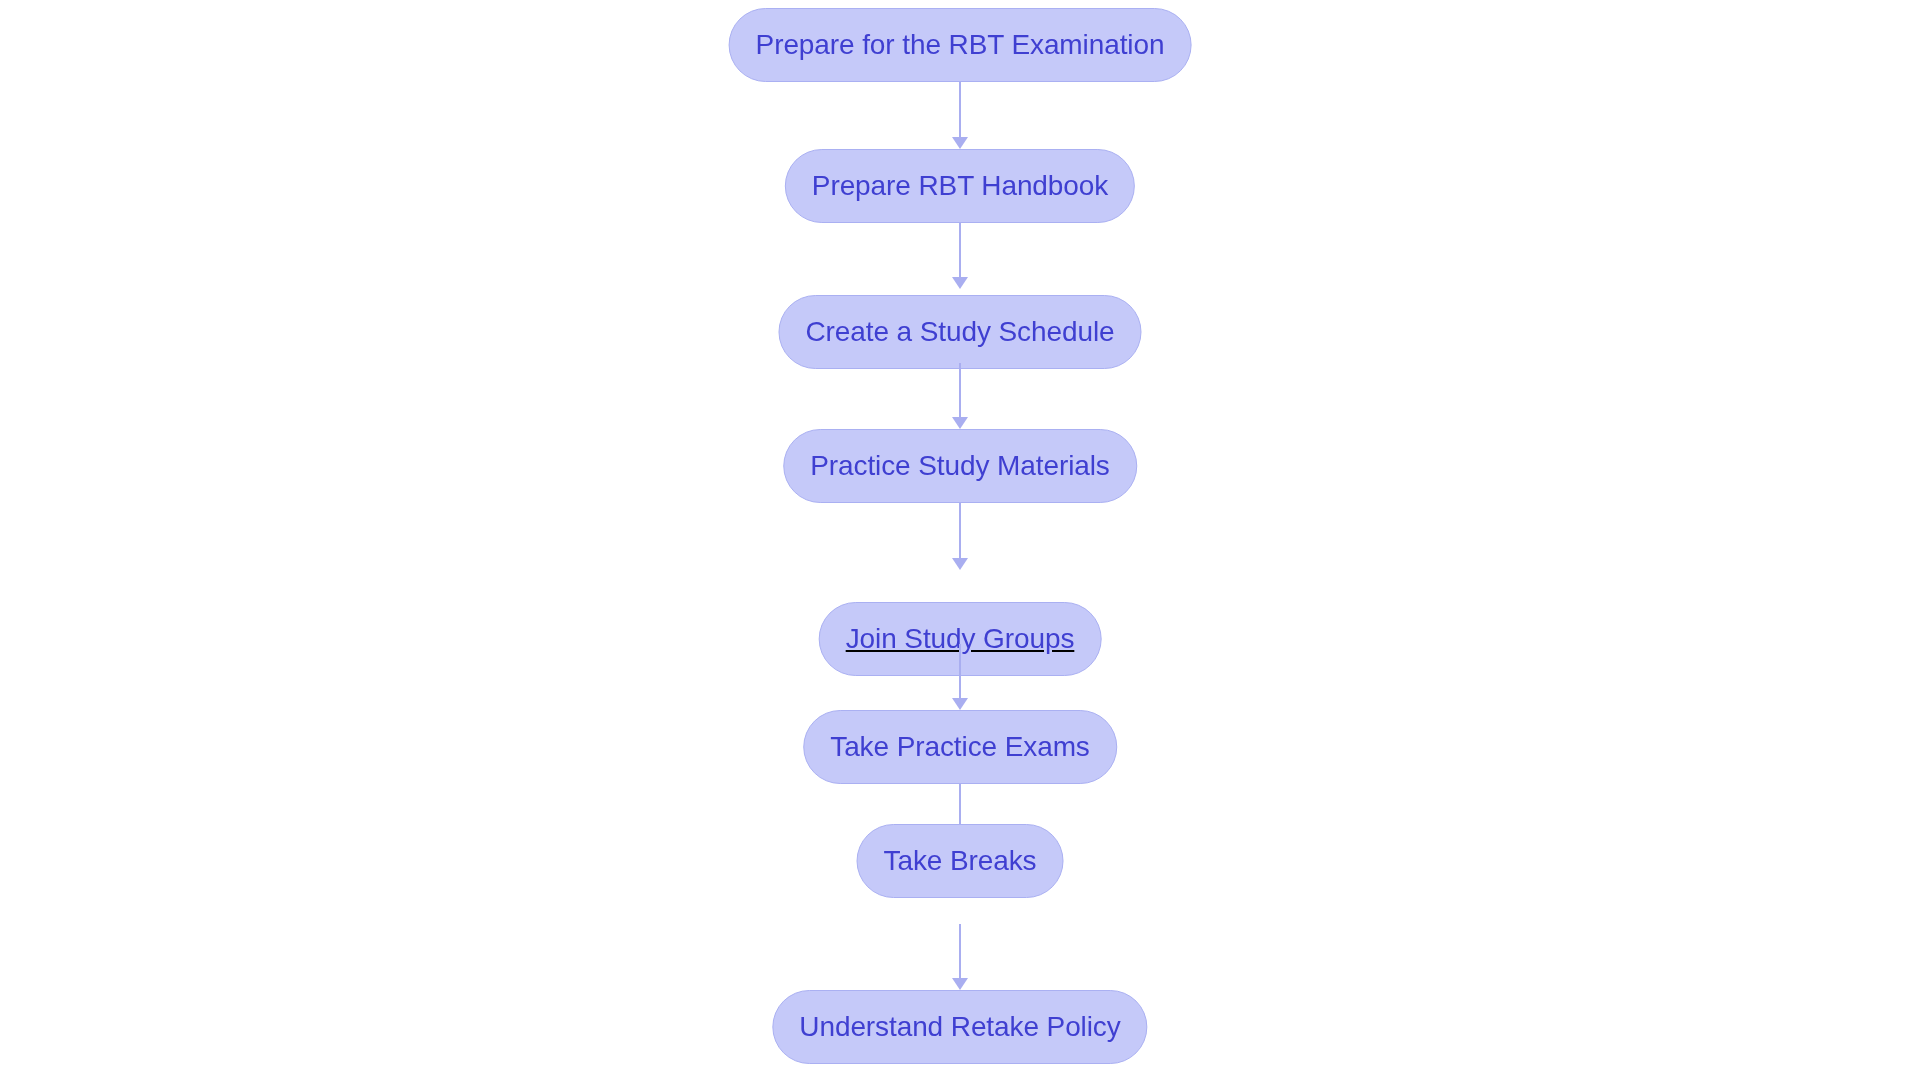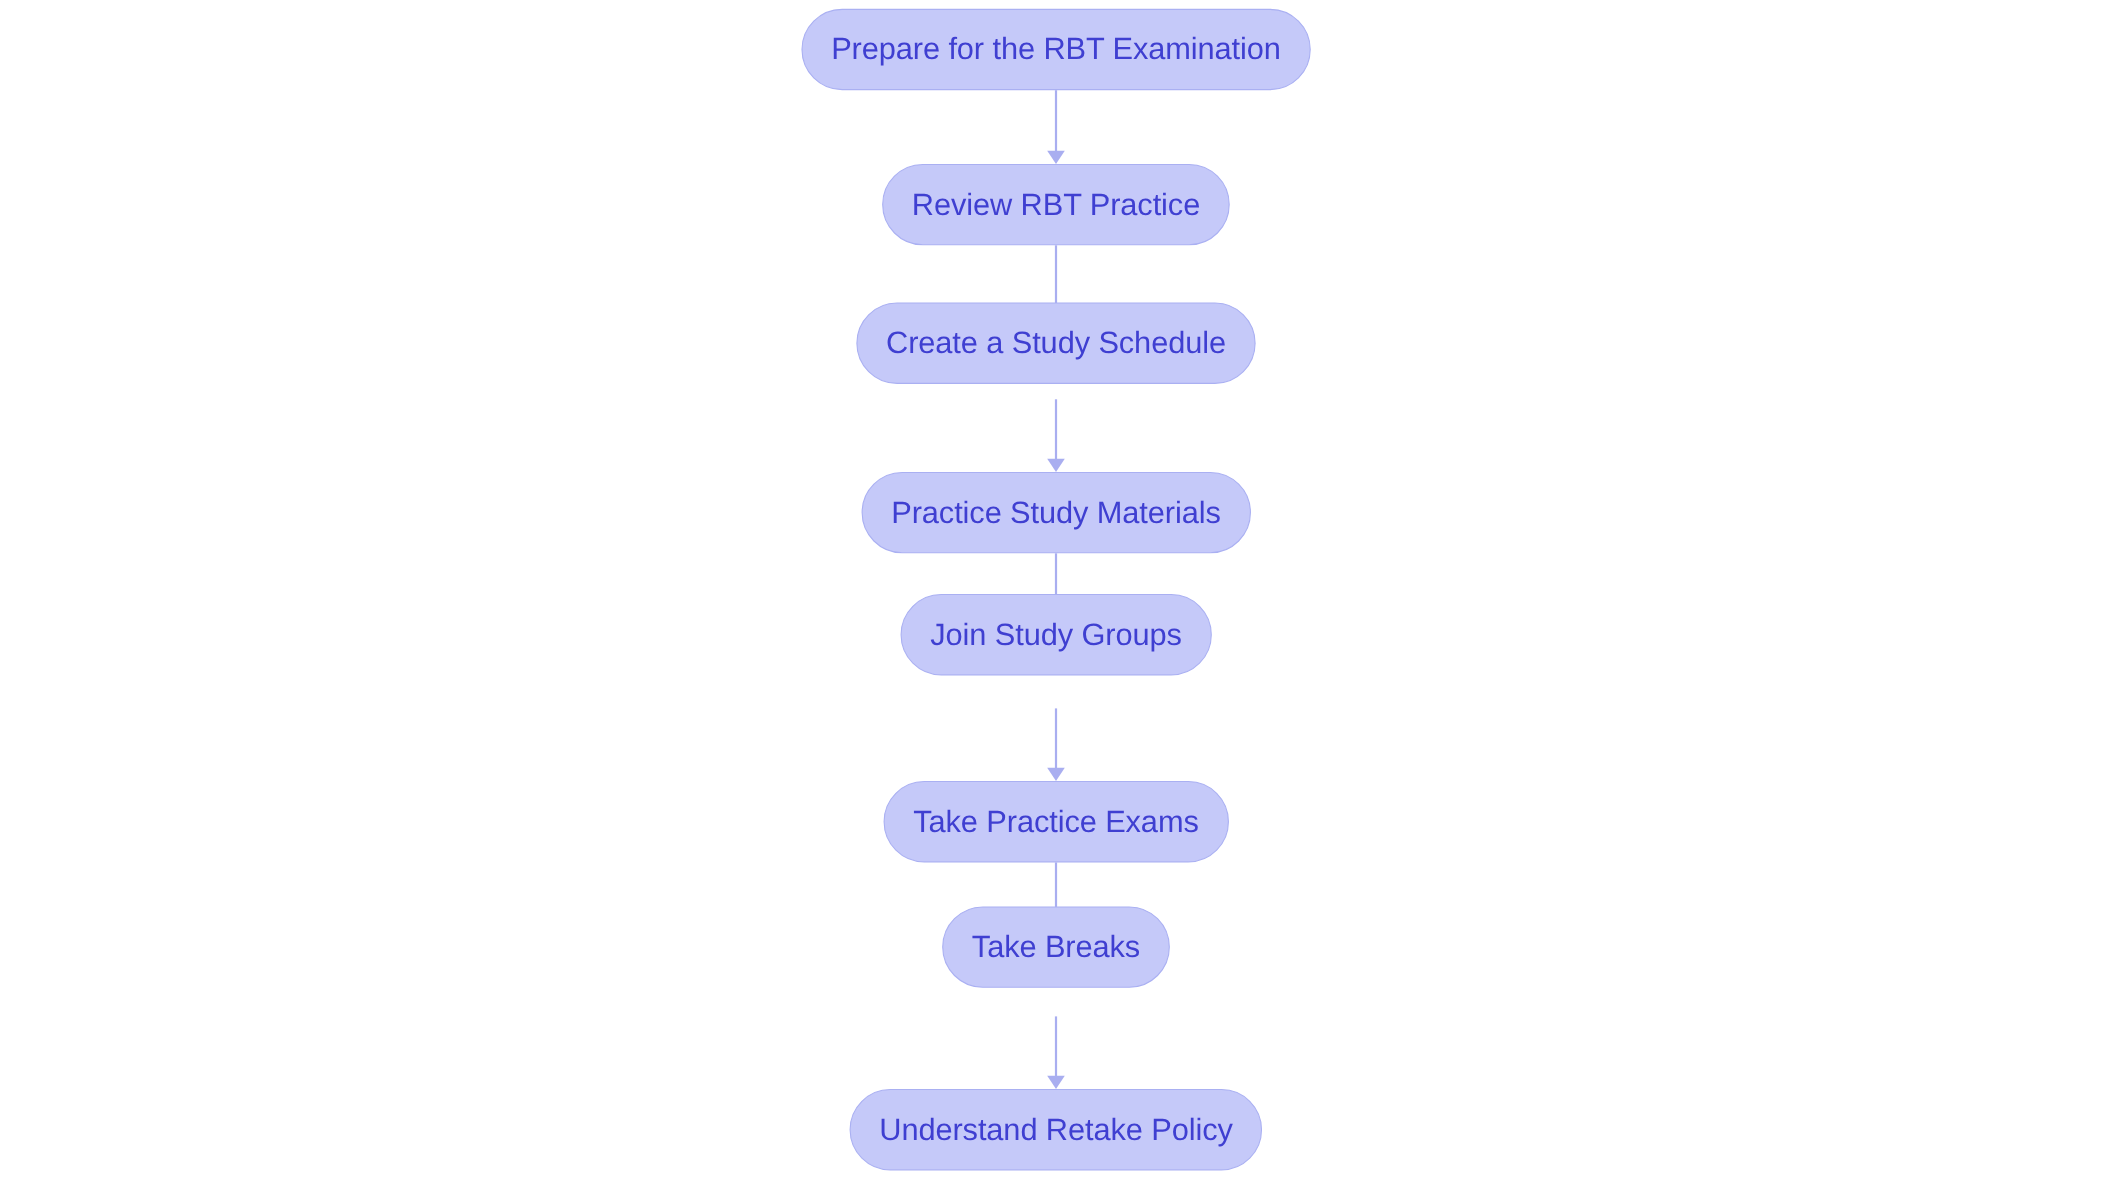--- a/index.html
+++ b/index.html
@@ -91,44 +91,44 @@
 
     <div class="flow-node" style="top: 8px; min-width: 268px;">
       <span class="flow-node-label">Prepare for the RBT Examination</span>
     </div>
     <div class="flow-connector" style="top: 82px; height: 67px;">
       <div class="conn-line" style="height: 56px;"></div>
       <div class="conn-arrowhead"></div>
     </div>
 
     <div class="flow-node" style="top: 149px; min-width: 197px;">
-      <span class="flow-node-label">Review RBT Practice</span>
+      <span class="flow-node-label">Prepare RBT Handbook</span>
     </div>
     <div class="flow-connector" style="top: 223px; height: 66px;">
       <div class="conn-line" style="height: 55px;"></div>
       <div class="conn-arrowhead"></div>
     </div>
 
-    <div class="flow-node" style="top: 275px; min-width: 216px;">
+    <div class="flow-node" style="top: 295px; min-width: 216px;">
       <span class="flow-node-label">Create a Study Schedule</span>
     </div>
     <div class="flow-connector" style="top: 363px; height: 66px;">
       <div class="conn-line" style="height: 55px;"></div>
       <div class="conn-arrowhead"></div>
     </div>
 
     <div class="flow-node" style="top: 429px; min-width: 199px;">
       <span class="flow-node-label">Practice Study Materials</span>
     </div>
     <div class="flow-connector" style="top: 503px; height: 67px;">
       <div class="conn-line" style="height: 56px;"></div>
       <div class="conn-arrowhead"></div>
     </div>
 
-    <div class="flow-node" style="top: 540px; min-width: 168px;">
+    <div class="flow-node" style="top: 602px; min-width: 168px; text-decoration: underline;">
       <span class="flow-node-label">Join Study Groups</span>
     </div>
     <div class="flow-connector" style="top: 644px; height: 66px;">
       <div class="conn-line" style="height: 55px;"></div>
       <div class="conn-arrowhead"></div>
     </div>
 
     <div class="flow-node" style="top: 710px; min-width: 186px;">
       <span class="flow-node-label">Take Practice Exams</span>
     </div>

